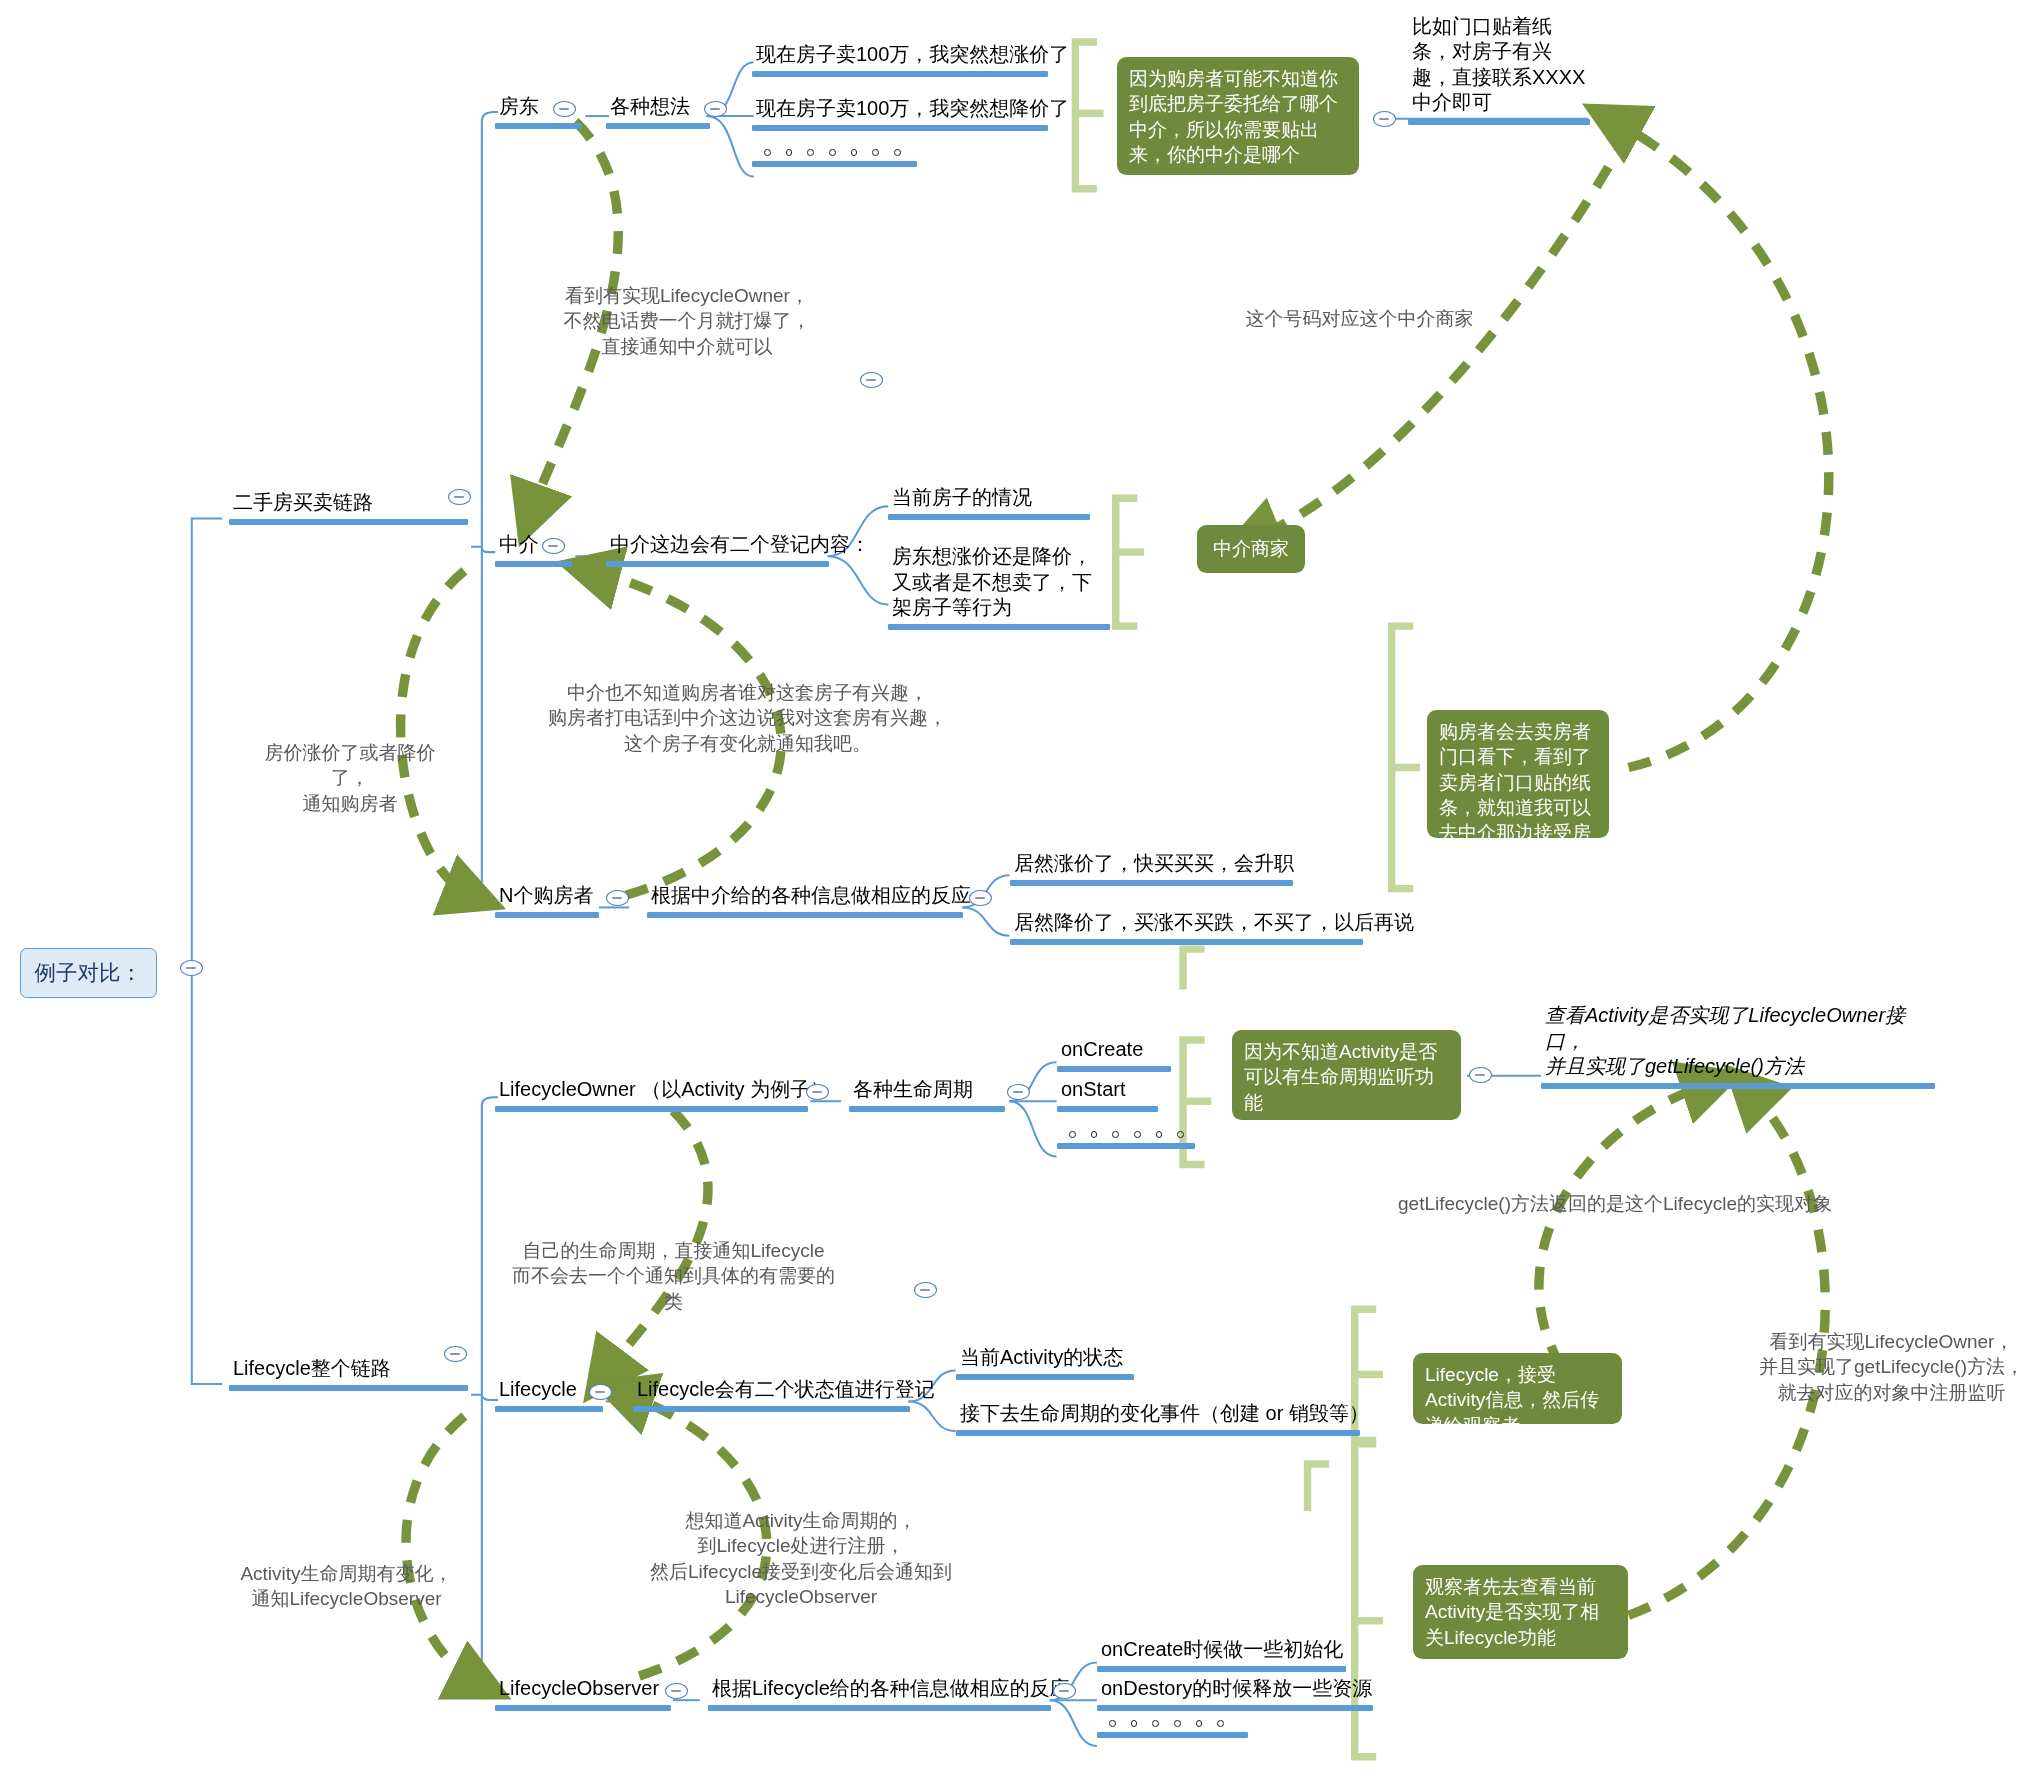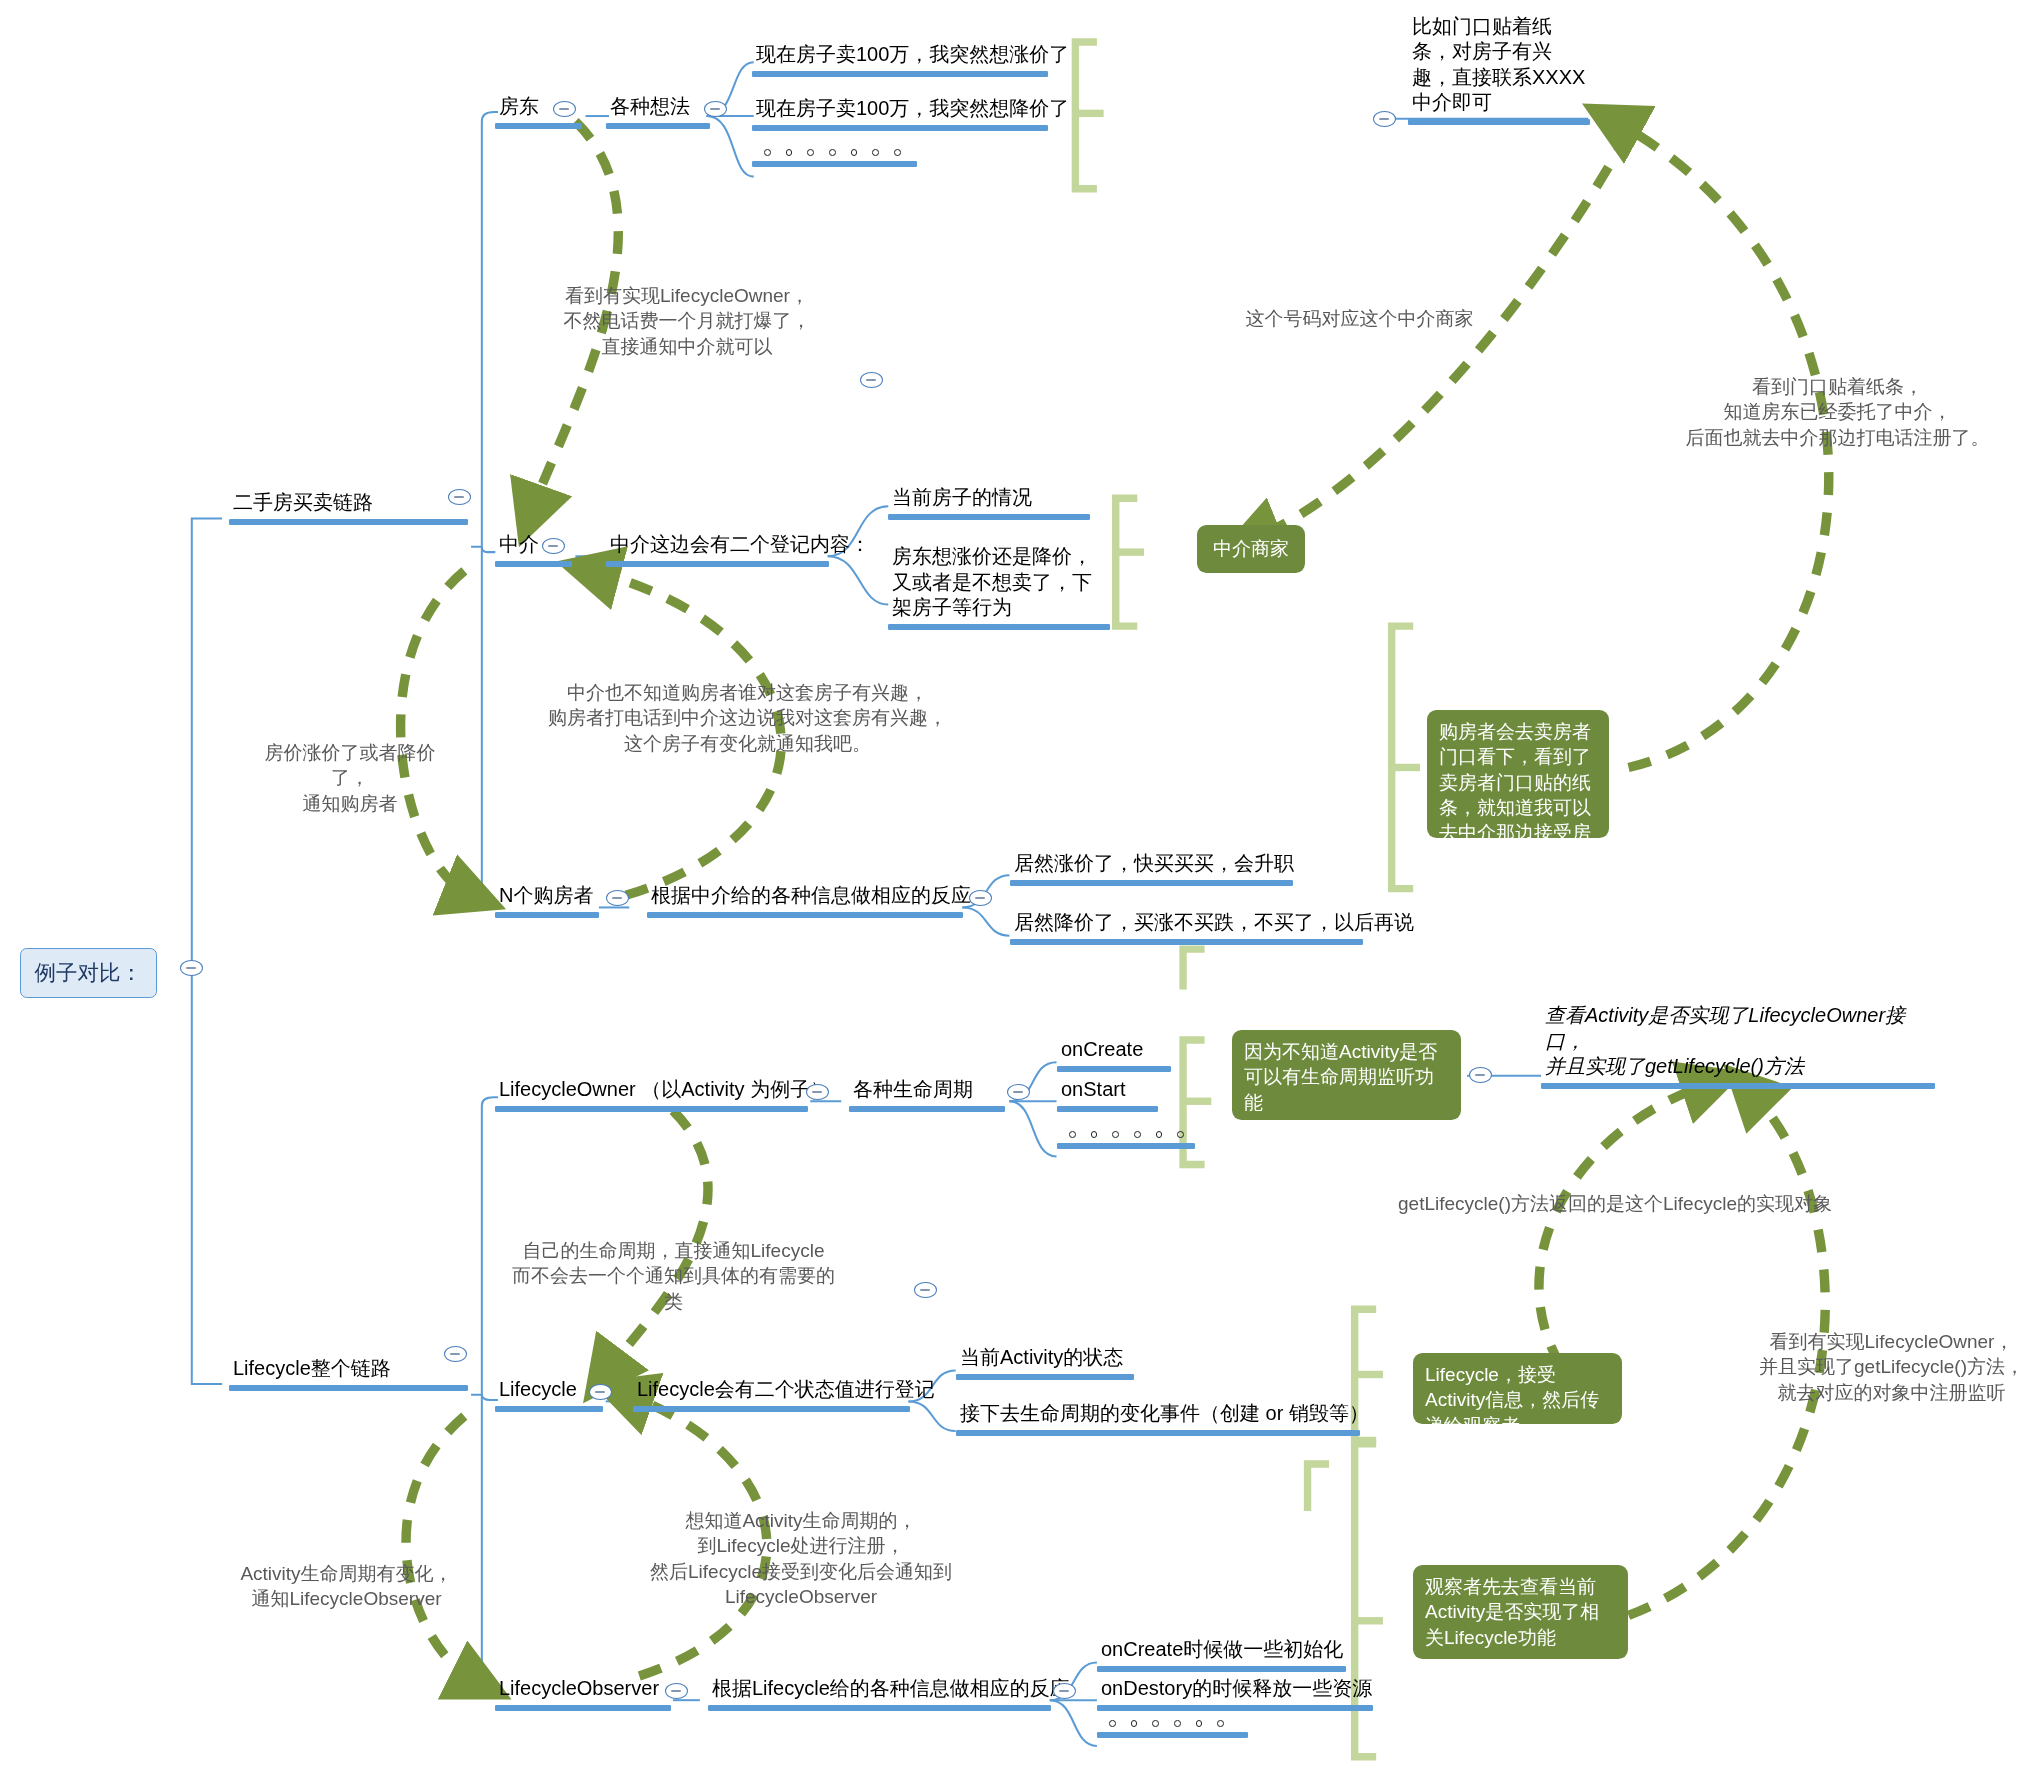--- a/index.html
+++ b/index.html
@@ -198,20 +198,21 @@
         <i></i>
         <i></i>
         <i></i>
         <i></i>
         <i></i>
         <i></i>
     </span>
     <span class="rule"></span>
   </div>
 
+  <div class="callout" style="left:1117px;top:57px;width:242px;height:118px;">因为购房者可能不知道你到底把房子委托给了哪个中介，所以你需要贴出来，你的中介是哪个</div>
 
   <div class="node multiline" style="left:1408px;top:13.5px;width:182px;">
     <span class="label" style="white-space:pre-line;">比如门口贴着纸
 条，对房子有兴
 趣，直接联系XXXX
 中介即可</span>
     <span class="rule"></span>
   </div>
   <div class="toggle" style="left:1373px;top:111px;"></div>
 
@@ -245,23 +246,20 @@
 
   <div class="anno center" style="left:532px;top:680px;width:431px;">中介也不知道购房者谁对这套房子有兴趣，
 购房者打电话到中介这边说我对这套房有兴趣，
 这个房子有变化就通知我吧。</div>
 
   <div class="anno center" style="left:249px;top:740px;width:202px;">房价涨价了或者降价了，
 通知购房者</div>
 
   <div class="anno center" style="left:1225px;top:306px;width:269px;">这个号码对应这个中介商家</div>
 
-  <div class="anno center" style="left:1676px;top:374px;width:323px;">看到门口贴着纸条，
-知道房东已经委托了中介，
-后面也就去中介那边打电话注册了。</div>
 
   <div class="node" style="left:495px;top:883px;width:104px;">
     <span class="label">N个购房者</span>
     <span class="rule"></span>
   </div>
   <div class="toggle" style="left:606px;top:890px;"></div>
 
   <div class="node" style="left:647px;top:883px;width:316px;">
     <span class="label">根据中介给的各种信息做相应的反应</span>
     <span class="rule"></span>

